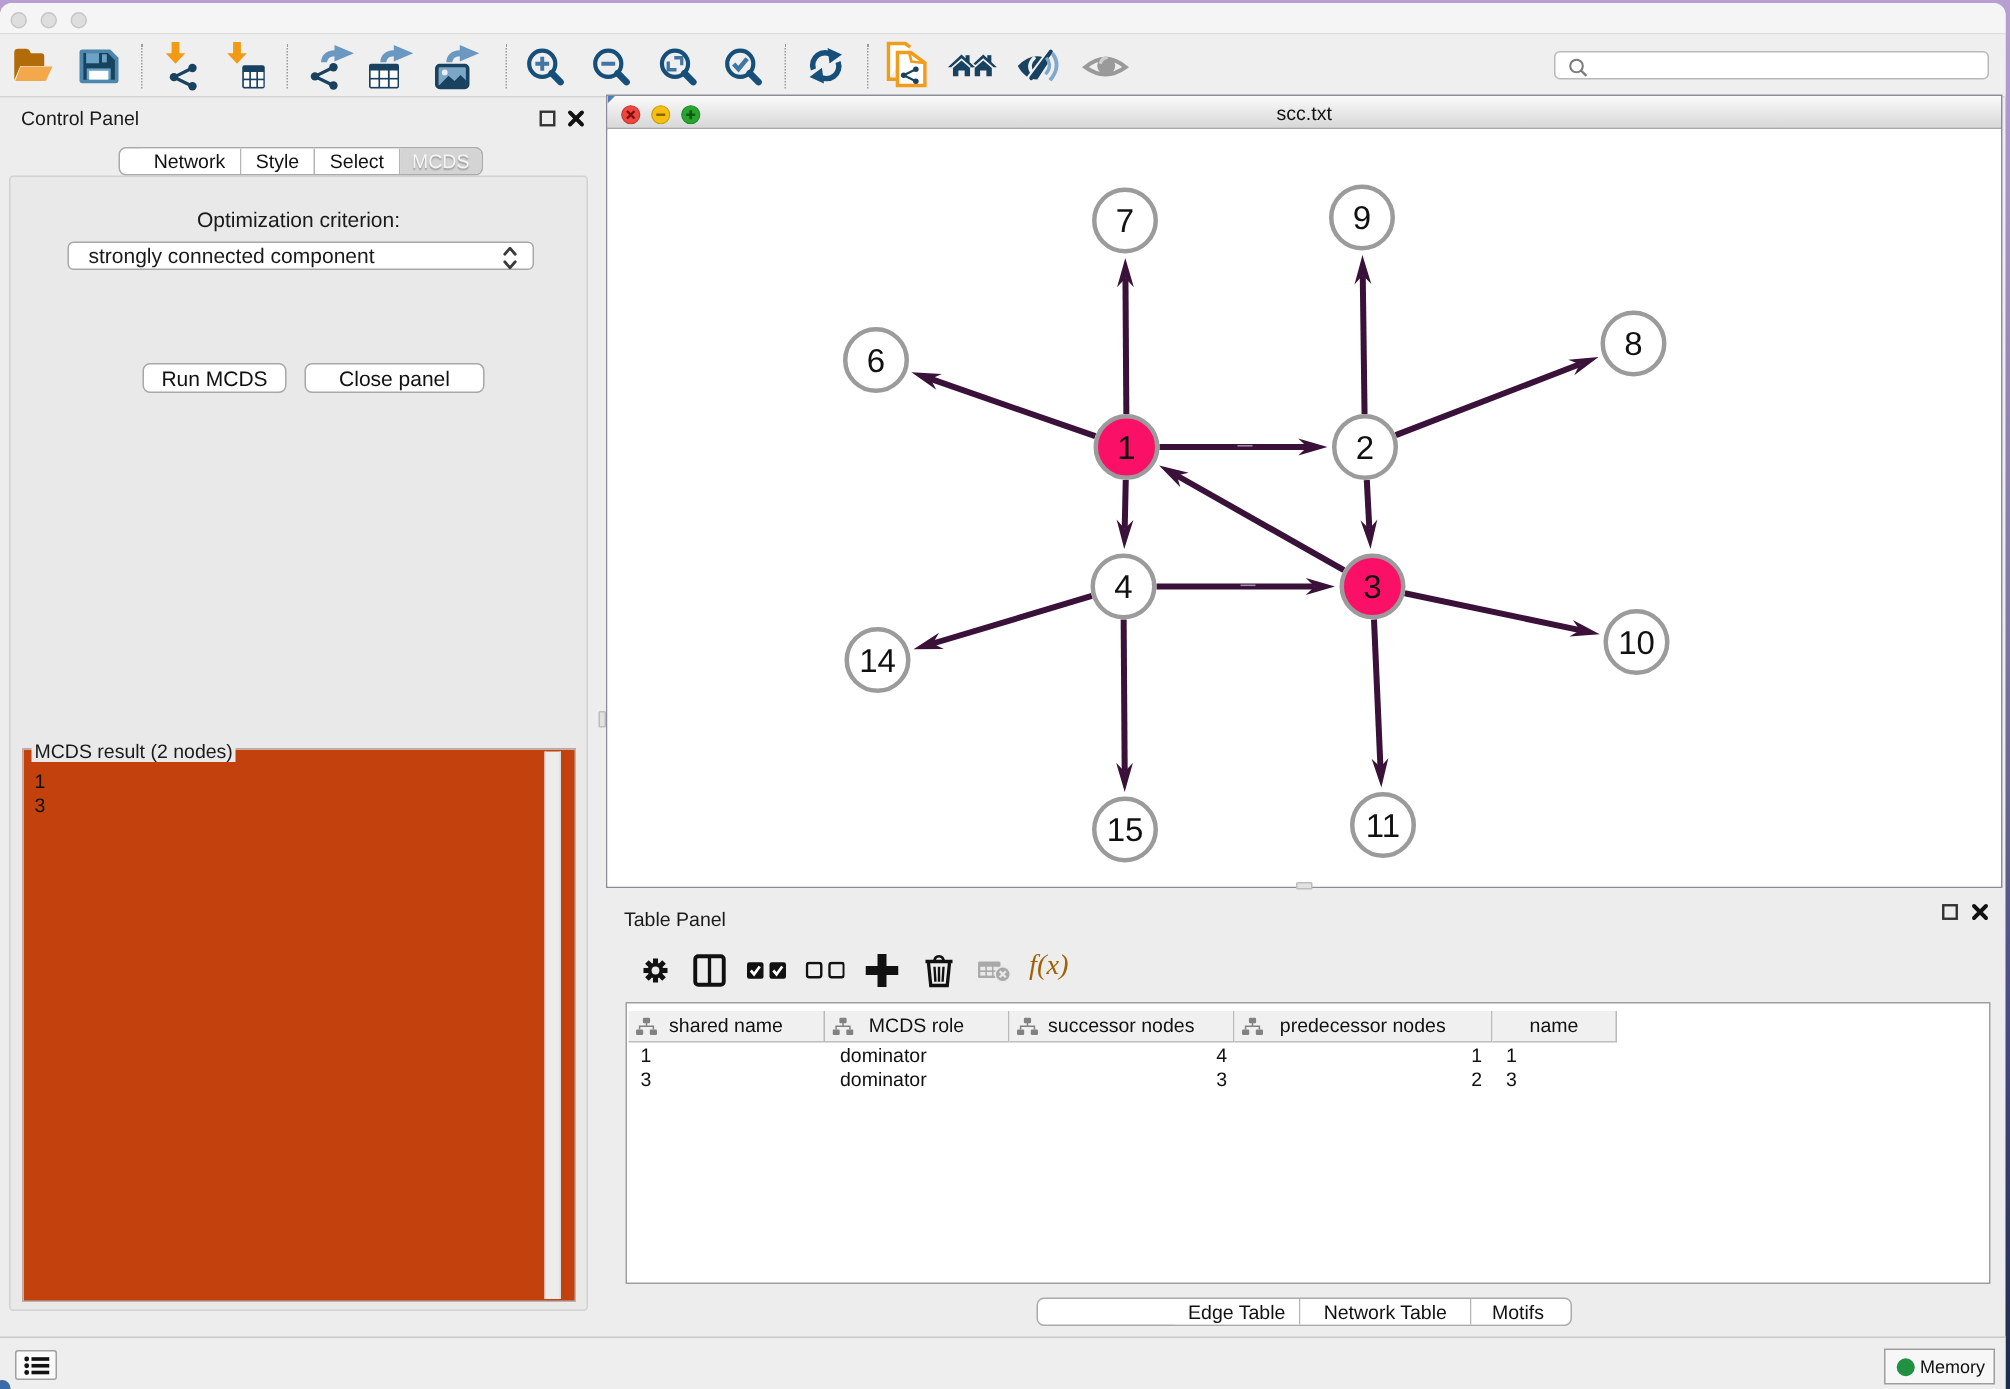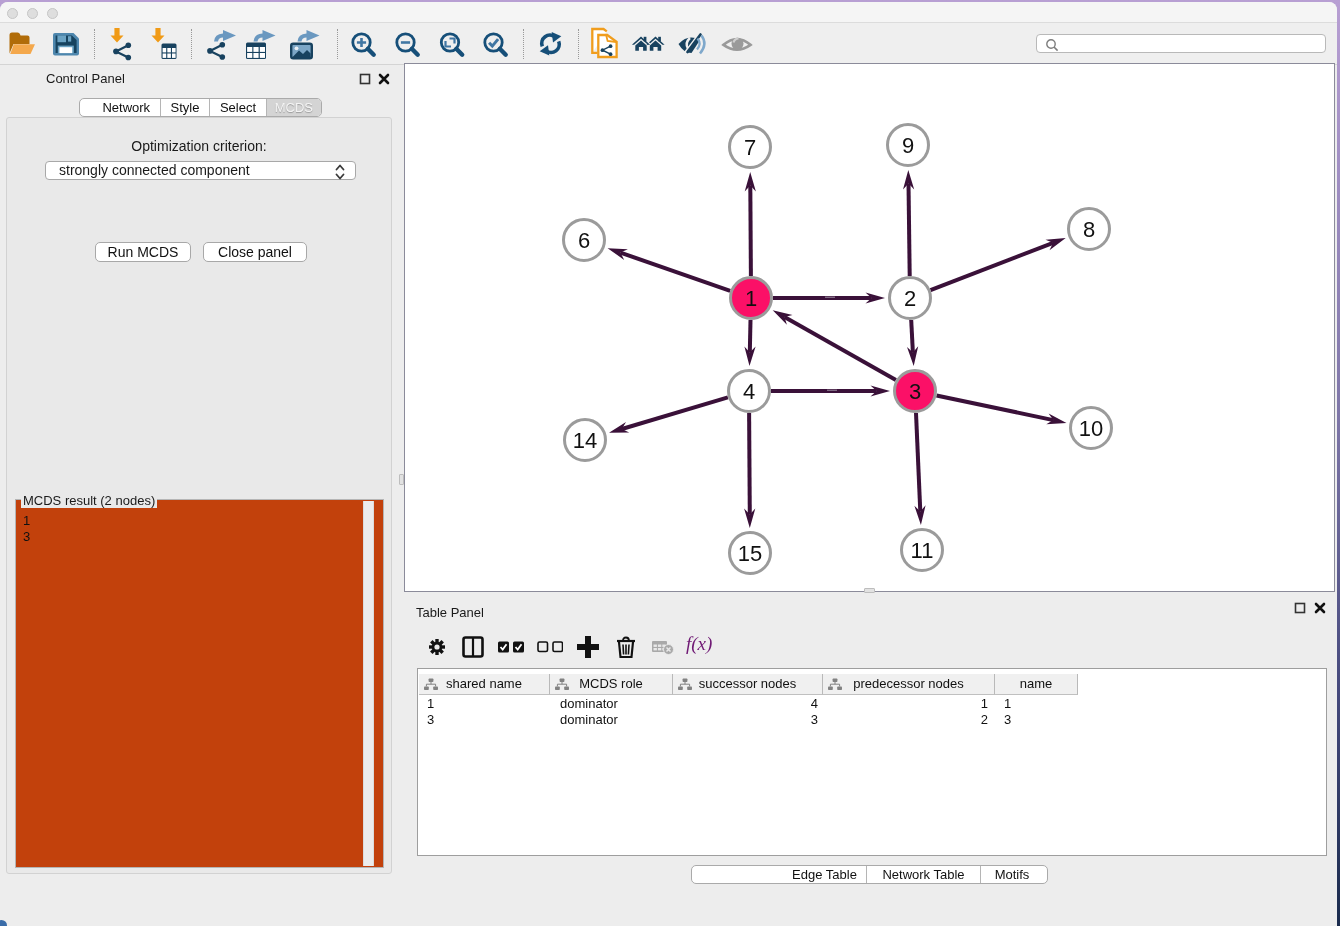--- a/index.html
+++ b/index.html
@@ -13,21 +13,21 @@
   .tl { position:absolute; top:5.5px; width:11px; height:11px; border-radius:50%;
         background:#dedede; border:1px solid #c6c6c6; }
   #wtitle { position:absolute; top:4px; left:0; width:100%; text-align:center;
             font-size:13px; color:#a7a7a7; }
   #toolbar { position:absolute; left:0; top:21px; width:100%; height:42px;
              background:#efefef; border-bottom:1px solid #d4d4d4; }
   .sep { position:absolute; top:6px; height:30px; width:0px; border-left:1px dotted #999; }
   #search { position:absolute; left:1036px; top:11px; width:290px; height:19px;
             background:#fff; border:1px solid #b9b9b9; border-radius:4px; }
   
-  #cp-title { position:absolute; left:14px; top:69px; font-size:13px; color:#1a1a1a;margin-left:32px; }
+  #cp-title { position:absolute; left:14px; top:69px; font-size:13px; color:#1a1a1a; }
   .tabstrip { position:absolute; display:flex; border:1px solid #aaa; border-radius:5px;
               background:#fff; overflow:hidden; height:19px; }
   .tabstrip .tab { font-size:13px; color:#111; text-align:center; line-height:18px;
                    border-right:1px solid #b5b5b5; background:#fff; }
   .tabstrip .tab:last-child { border-right:none; }
   .tabstrip .tab.sel { background:#d4d4d4; color:#f5f5f5;
                        text-shadow:0 1px 1px #9a9a9a; }
   .tabstrip .tab.sel2 { background:#e4e4e4; color:#b4b4b4; text-shadow:0 1px 0 #fff;margin-top:20px; }
   #cp-content { position:absolute; left:6px; top:115px; width:386px; height:757px;
                 background:#e9e9e9; border:1px solid #d2d2d2; border-radius:3px; }
@@ -198,28 +198,43 @@
   </div>
   <div id="cp-content">
     <div id="combo">strongly connected component<span style="position:absolute;right:10px;top:0"><svg width="10" height="16" viewBox="0 0 10 16" style="margin-top:1.5px">
             <g fill="none" stroke="#3a3a3a" stroke-width="1.8" stroke-linecap="round" stroke-linejoin="round">
               <path d="M1.5 5.5 L5 1.5 L8.5 5.5"></path>
               <path d="M1.5 10.5 L5 14.5 L8.5 10.5"></path>
             </g>
           </svg></span></div>
     <div id="opt-label">Optimization criterion:</div>
     <div class="btn" style="left:88px; width:96px;">Run MCDS</div>
-    <div class="btn" style="left:196px; width:104px;text-align:center;">Close panel</div>
+    <div class="btn" style="left:196px; width:120px;text-align:center;">Close panel</div>
     <div id="fieldset">
       <div id="fs-legend">MCDS result (2 nodes)</div>
       <div id="fs-text">1<br>3</div>
       <div id="fs-scroll"></div>
     </div>
   </div>
   <div id="netframe">
+    <div id="nf-title">
+      <div id="nf-text">scc.txt</div>
+
+<svg class="abs" style="left:9px;top:5.5px" width="62" height="13" viewBox="0 0 62 13">
+<circle cx="6.5" cy="6.5" r="6" fill="#ee453e" stroke="#c33b32" stroke-width="0.8"></circle>
+<path d="M4 4 L9 9 M9 4 L4 9" stroke="#7c100c" stroke-width="1.6"></path>
+<circle cx="26.5" cy="6.5" r="6" fill="#f5bf0f" stroke="#cb9f0a" stroke-width="0.8"></circle>
+<path d="M23.5 6.5 L29.5 6.5" stroke="#89660a" stroke-width="1.8"></path>
+<circle cx="46.5" cy="6.5" r="6" fill="#27a52f" stroke="#1e8a26" stroke-width="0.8"></circle>
+<path d="M43.5 6.5 L49.5 6.5 M46.5 3.5 L46.5 9.5" stroke="#0e5a14" stroke-width="1.8"></path>
+</svg>
+<svg class="abs" style="left:0;top:0" width="5" height="5" viewBox="0 0 5 5">
+          <path d="M0 0 L5 0 L0 5 Z" fill="#3b6fb4" opacity="0.9"></path>
+        </svg>
+    </div>
     <div id="canvas">
       <svg width="929" height="504" viewBox="0 0 929 504">
           <g stroke="#3a1139" stroke-width="4" fill="none">
 <line x1="345.9" y1="189.0" x2="345.3" y2="98.5"></line>
 <line x1="325.2" y1="203.8" x2="215.4" y2="165.6"></line>
 <line x1="368.0" y1="211.0" x2="466.5" y2="211.0"></line>
 <line x1="345.5" y1="233.0" x2="344.8" y2="265.5"></line>
 <line x1="490.9" y1="293.1" x2="379.5" y2="230.0"></line>
 <line x1="504.7" y1="189.0" x2="503.5" y2="96.5"></line>
 <line x1="525.5" y1="203.1" x2="648.1" y2="155.8"></line>
@@ -341,21 +356,21 @@
           <rect x="1.5" y="5.5" width="3.4" height="2.4"></rect>
           <rect x="5.9" y="5.5" width="3.4" height="2.4"></rect>
           <rect x="10.3" y="5.5" width="3.4" height="2.4"></rect>
 <rect x="1.5" y="9" width="3.4" height="2.4"></rect>
           <rect x="5.9" y="9" width="3.4" height="2.4"></rect>
           <rect x="10.3" y="9" width="3.4" height="2.4"></rect>
         </g>
 <circle cx="16.5" cy="10.5" r="5" fill="#a9a9a9" stroke="#e9e9e9" stroke-width="1"></circle>
 <path d="M14.5 8.5 L18.5 12.5 M18.5 8.5 L14.5 12.5" stroke="#e9e9e9" stroke-width="1.5"></path>
       </svg>
-      <div class="abs" style="left:282px;top:36px;font-family:'Liberation Serif',serif;font-style:italic;font-size:19px;color:#701a75;">f(x)</div>
+      <div class="abs" style="left:282px;top:36px;font-family:'Liberation Serif',serif;font-style:italic;font-size:19px;color:#a16207;">f(x)</div>
     <div id="tbl">
         <div class="th" style="left:1px;width:131px;"><svg class="abs" style="left:5px;top:4px" width="14" height="13" viewBox="0 0 14 13">
             <g fill="#828282">
               <rect x="4.6" y="0.5" width="4.8" height="3.6" rx="0.8"></rect>
               <rect x="0" y="8.4" width="4.8" height="3.6" rx="0.8"></rect>
               <rect x="9.2" y="8.4" width="4.8" height="3.6" rx="0.8"></rect>
             </g>
             <path d="M7 4 L7 6.2 M2.4 8.4 L2.4 6.2 L11.6 6.2 L11.6 8.4" stroke="#828282" stroke-width="1" fill="none"></path>
           </svg>shared name</div>
         <div class="th" style="left:132px;width:123px;"><svg class="abs" style="left:5px;top:4px" width="14" height="13" viewBox="0 0 14 13">
@@ -396,14 +411,34 @@
       </div>
     <div class="tabstrip" style="left:287px; top:268px; width:357px;">
   <div class="tab sel2" style="width:91px">Node Table</div>
   <div class="tab" style="width:84px">Edge Table</div>
   <div class="tab" style="width:114px">Network Table</div>
   <div class="tab" style="width:62px">Motifs</div>
 </div>
   </div>
   <div class="abs" style="left:399px;top:472px;width:5px;height:11px;background:#e2e2e2;border:1px solid #bdbdbd;border-radius:1px"></div>
   <div class="abs" style="left:864px;top:586px;width:11px;height:5px;background:#e2e2e2;border:1px solid #bdbdbd;border-radius:1px"></div>
+  <div id="statusbar">
+    <div id="listbtn">
+        <svg style="position:absolute;left:5px;top:3px" width="17" height="13" viewBox="0 0 17 13">
+<g fill="#111">
+            <circle cx="1.8" cy="2" r="1.6"></circle>
+            <circle cx="1.8" cy="6.5" r="1.6"></circle>
+            <circle cx="1.8" cy="11" r="1.6"></circle>
+<rect x="5" y="0.8" width="12" height="2.4"></rect>
+            <rect x="5" y="5.3" width="12" height="2.4"></rect>
+            <rect x="5" y="9.8" width="12" height="2.4"></rect>
+          </g>
+        </svg>
+      </div>
+    <div id="membtn">
+        <svg style="position:absolute;left:7px;top:5px" width="13" height="13" viewBox="0 0 13 13">
+          <circle cx="6.5" cy="6.5" r="6" fill="#1f9141"></circle>
+        </svg>
+<span style="position:absolute;left:23px;top:4px;">Memory</span>
+      </div>
+  </div>
 </div>
 <div style="position:absolute;left:-4px;top:920px;width:11px;height:11px;border-radius:50%;background:#3a6ca8;z-index:9"></div>
 
 </body></html>

